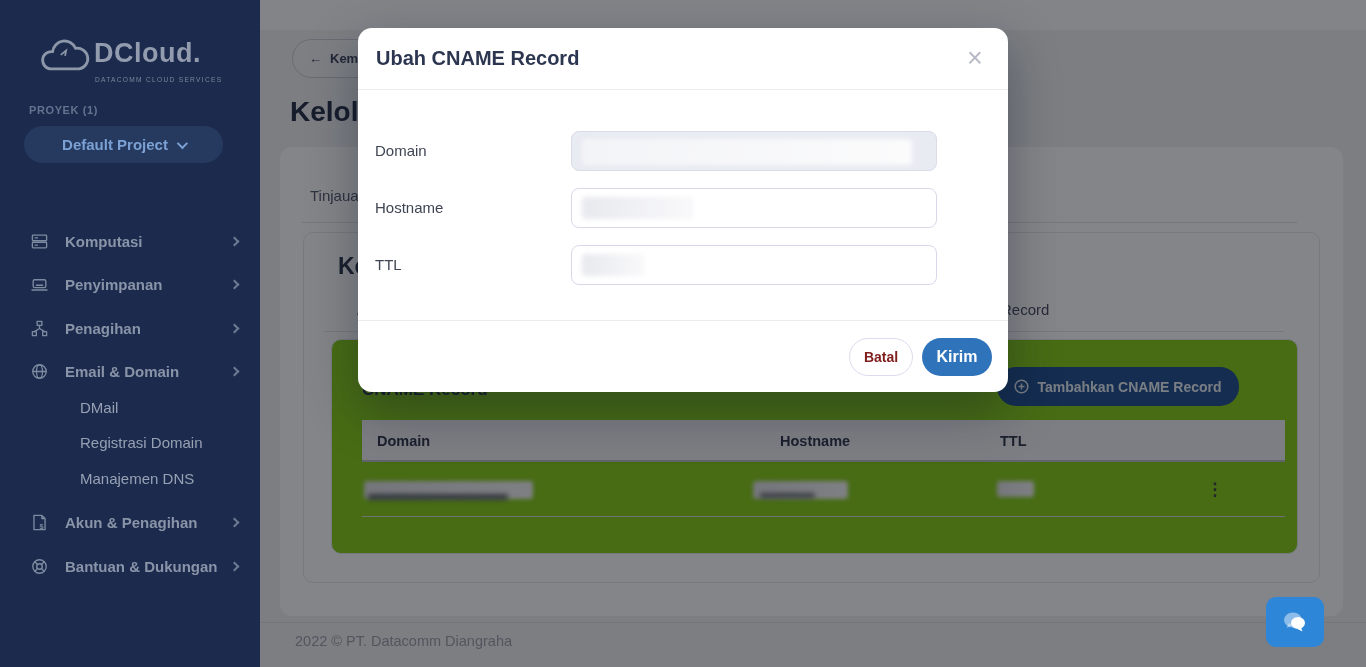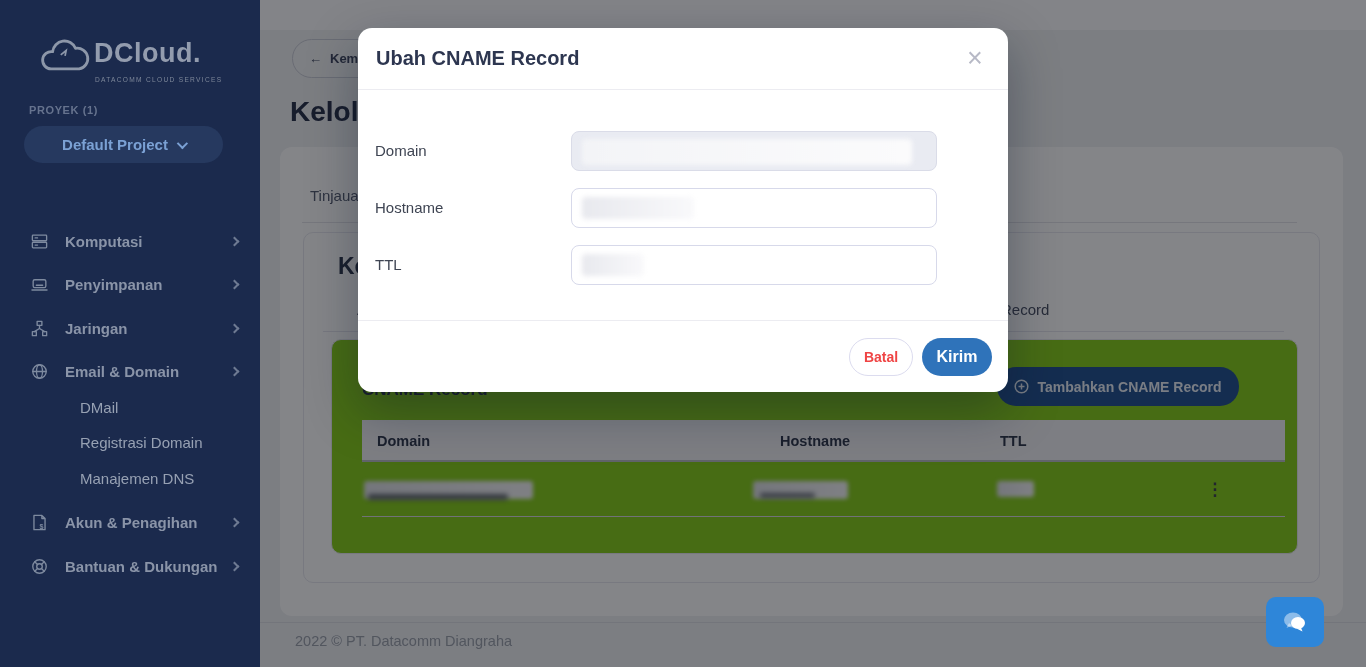--- a/index.html
+++ b/index.html
@@ -105,21 +105,21 @@
   .lbl-mid { margin-top:11px; }
   .fx-domain { position:absolute; left:10px; top:7px; width:330px; height:26px;
                background:linear-gradient(90deg,#f3f4f7,#fbfbfc); filter:blur(2.5px); border-radius:4px; }
   .fx-host { position:absolute; left:10px; top:8px; width:112px; height:22px;
              background:linear-gradient(90deg,#e8e9ee,#f9f9fb); filter:blur(2.5px); border-radius:4px; }
   .fx-ttl { position:absolute; left:10px; top:8px; width:62px; height:22px;
             background:linear-gradient(90deg,#e8e9ee,#f9f9fb); filter:blur(2.5px); border-radius:4px; }
   .modal-foot-divider { position:absolute; left:0; top:292px; width:650px; height:1px; background:#ececf1; }
   .btn-cancel { position:absolute; left:491px; top:310px; width:64px; height:38px;
                 background:#ffffff; border:1px solid #dcdcef; border-radius:19px;
-                color:#ef4444; font-size:14px; font-weight:bold; cursor:pointer; font-family:inherit; }
+                color:#7f1d1d; font-size:14px; font-weight:bold; cursor:pointer; font-family:inherit; }
   .btn-submit { position:absolute; left:564px; top:310px; width:70px; height:38px;
                 background:#2f73ba; border:none; border-radius:19px; color:#ffffff;
                 font-size:16px; font-weight:bold; cursor:pointer; font-family:inherit; }
 
   
   .chat-btn { position:absolute; left:1006px; top:597px; width:58px; height:50px;
               background:#2e86d9; border:none; border-radius:10px; cursor:pointer; z-index:30;
               display:flex; align-items:center; justify-content:center; }
 </style>
 </head>
@@ -165,21 +165,21 @@
     </div>
     <div class="nav-item" style="top:315px;">
       <span class="ni-icon">
         <svg viewBox="0 0 24 24">
             <rect x="9" y="3" width="6" height="5"></rect>
             <rect x="3" y="16" width="5" height="5"></rect>
             <rect x="16" y="16" width="5" height="5"></rect>
             <path d="M12 8 v4 M12 12 L5.5 16 M12 12 L18.5 16"></path>
           </svg>
       </span>
-      <span class="ni-label">Jaringan</span>
+      <span class="ni-label">Penagihan</span>
       <span class="ni-chev chev right"></span>
     </div>
     <div class="nav-item" style="top:358px;">
       <span class="ni-icon">
         <svg viewBox="0 0 24 24">
             <circle cx="12" cy="12" r="8.5"></circle>
             <ellipse cx="12" cy="12" rx="3.8" ry="8.5"></ellipse>
             <path d="M3.5 12 h17"></path>
           </svg>
       </span>

